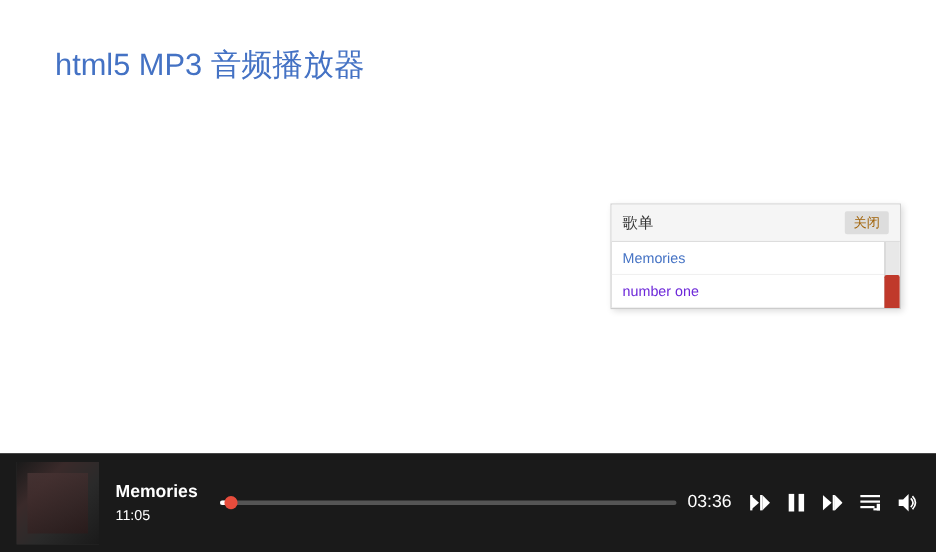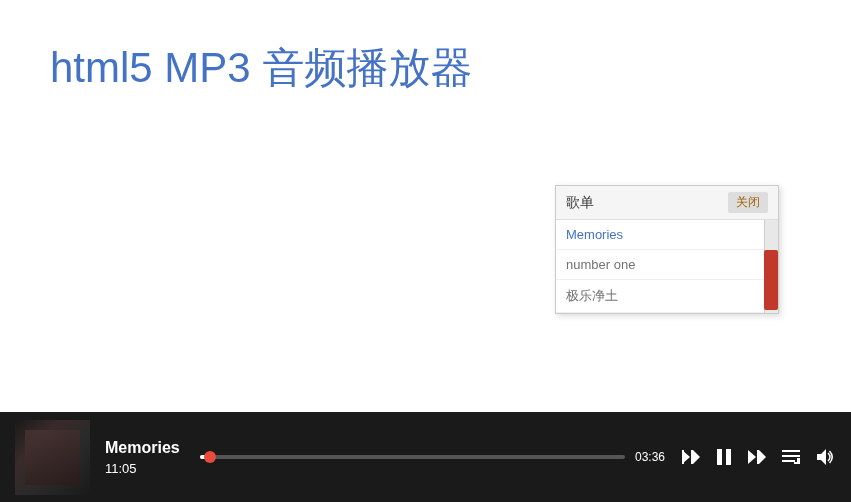--- a/index.html
+++ b/index.html
@@ -8,31 +8,31 @@
       height: 502px;
       background: #fff;
       font-family: "Microsoft YaHei", "SimHei", Arial, sans-serif;
       overflow: hidden;
       position: relative;
     }
 
     
     .page-title {
       color: #4472C4;
-      font-size: 42px;
+      font-size: 28px;
       font-weight: normal;
       padding: 40px 50px 0 50px;
     }
 
     
     .playlist-panel {
       position: absolute;
       top: 185px;
       left: 555px;
-      width: 224px;
+      width: 264px;
       border: 1px solid #ccc;
       background: #fff;
       box-shadow: 2px 2px 6px rgba(0,0,0,0.15);
       z-index: 10;
     }
 
     .playlist-header {
       display: flex;
       align-items: center;
       justify-content: space-between;
@@ -63,21 +63,21 @@
     }
 
     .playlist-scroll {
       overflow-y: auto;
       max-height: 160px;
     }
 
     .playlist-item {
       padding: 7px 10px;
       font-size: 13px;
-      color: #737373;
+      color: #6d28d9;
       cursor: pointer;
       border-bottom: 1px solid #f0f0f0;
       white-space: nowrap;
       overflow: hidden;
       text-overflow: ellipsis;
     }
 
     .playlist-item.active {
       color: #4472C4;
       font-weight: normal;
@@ -169,21 +169,21 @@
     
     .progress-area {
       flex: 1;
       display: flex;
       align-items: center;
       gap: 10px;
     }
 
     .time-label {
       color: #fff;
-      font-size: 12px;
+      font-size: 16px;
       white-space: nowrap;
       text-align: right;
     }
 
     .progress-track {
       flex: 1;
       height: 4px;
       background: #555;
       border-radius: 2px;
       position: relative;
@@ -234,21 +234,20 @@
 
 <div class="playlist-panel">
   <div class="playlist-header">
     <span class="playlist-title">歌单</span>
     <button class="close-btn">关闭</button>
   </div>
   <div class="playlist-body">
     <div class="playlist-scroll">
       <div class="playlist-item active">Memories</div>
       <div class="playlist-item">number one</div>
-      <div class="playlist-item">极乐净土</div>
     </div>
     <div class="playlist-scrollbar">
       <div class="playlist-scrollbar-thumb"></div>
     </div>
   </div>
 </div>
 
 <div class="player-bar">
 
   <div class="album-art">

